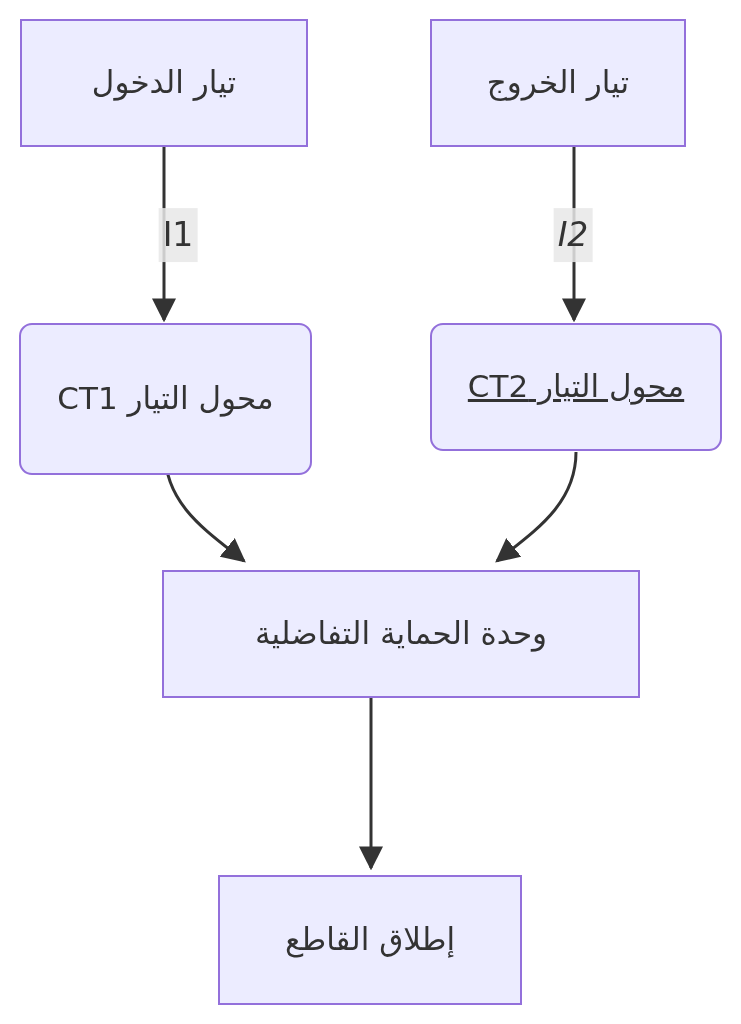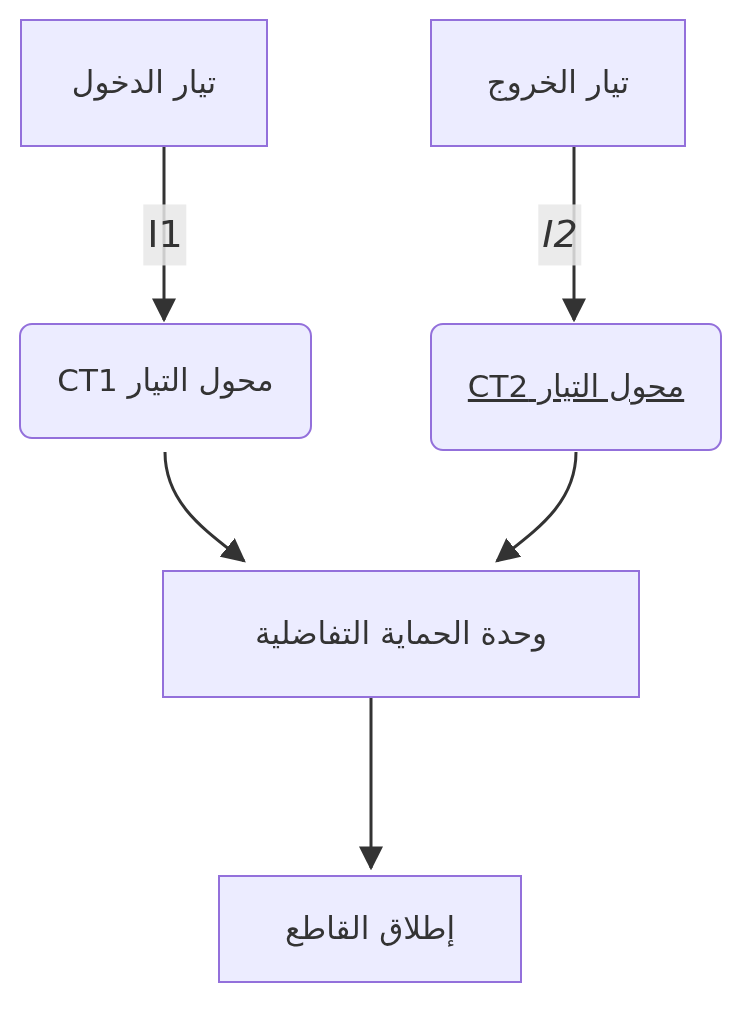--- a/index.html
+++ b/index.html
@@ -42,37 +42,38 @@
     justify-content: center;
     background: var(--node-fill);
     border: 2px solid var(--node-border);
     color: var(--text-color);
     font-size: 31px;
     text-align: center;
     line-height: 1.35;
   }
   .node.rounded { border-radius: 13px; }
 
-  .node-input      { left: 20px;  top: 19px;  width: 248px; height: 128px; }
+  .node-input      { left: 20px;  top: 19px;  width: 288px; height: 128px; }
   .node-output     { left: 430px; top: 19px;  width: 256px; height: 128px; }
-  .node-ct1        { left: 19px;  top: 323px; width: 293px; height: 116px; }
+  .node-ct1        { left: 19px;  top: 323px; width: 293px; height: 152px; }
   .node-ct2        { left: 430px; top: 323px; width: 292px; height: 128px; text-decoration: underline; }
   .node-protection { left: 162px; top: 570px; width: 478px; height: 128px; }
-  .node-trip       { left: 218px; top: 875px; width: 304px; height: 108px; }
+  .node-trip       { left: 218px; top: 875px; width: 304px; height: 130px; }
 
   .edge-label {
     position: absolute;
     transform: translate(-50%, -50%);
     background: rgba(232, 232, 232, 0.85);
     color: var(--text-color);
-    font-size: 38px;
+    font-size: 33px;
     line-height: 1.45;
     padding: 3px 4px;
     white-space: nowrap;
     direction: ltr;
+    margin-left: 13px;
   }
   .label-i1   { left: 165px; top: 235px; }
   .label-i2   { left: 560px; top: 235px; font-style: italic; }
   .label-cond { left: 371px; top: 788px; }
 </style>
 </head>
 <body>
 
 <div class="canvas" dir="rtl">
 

